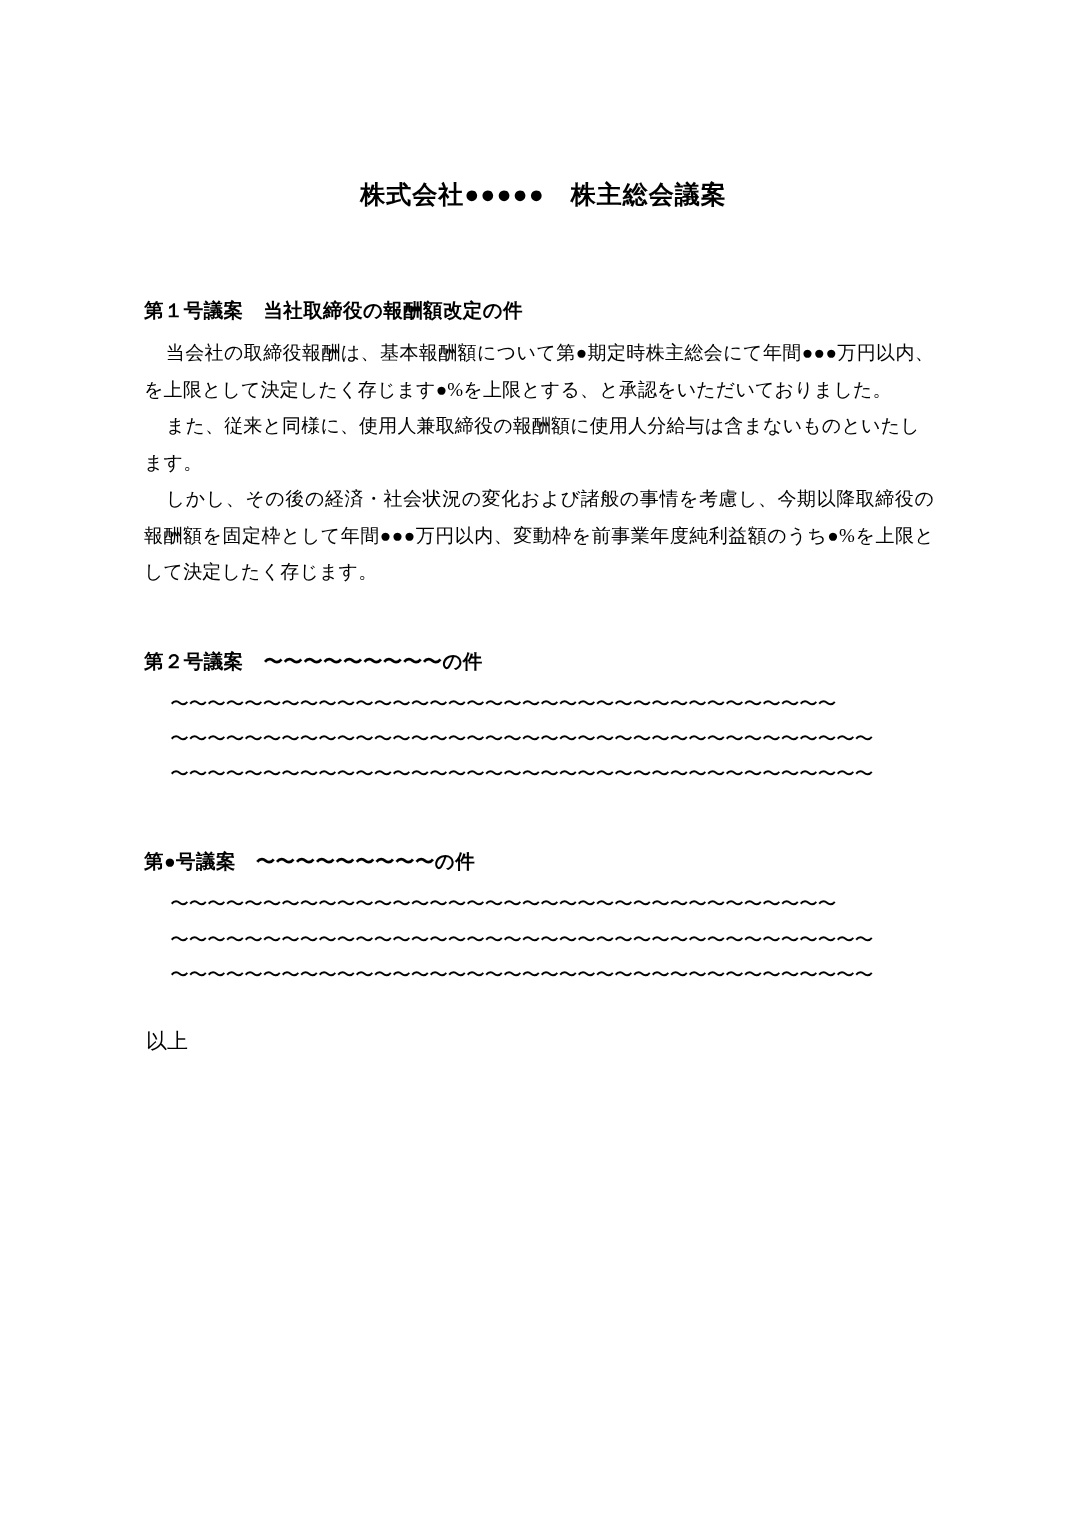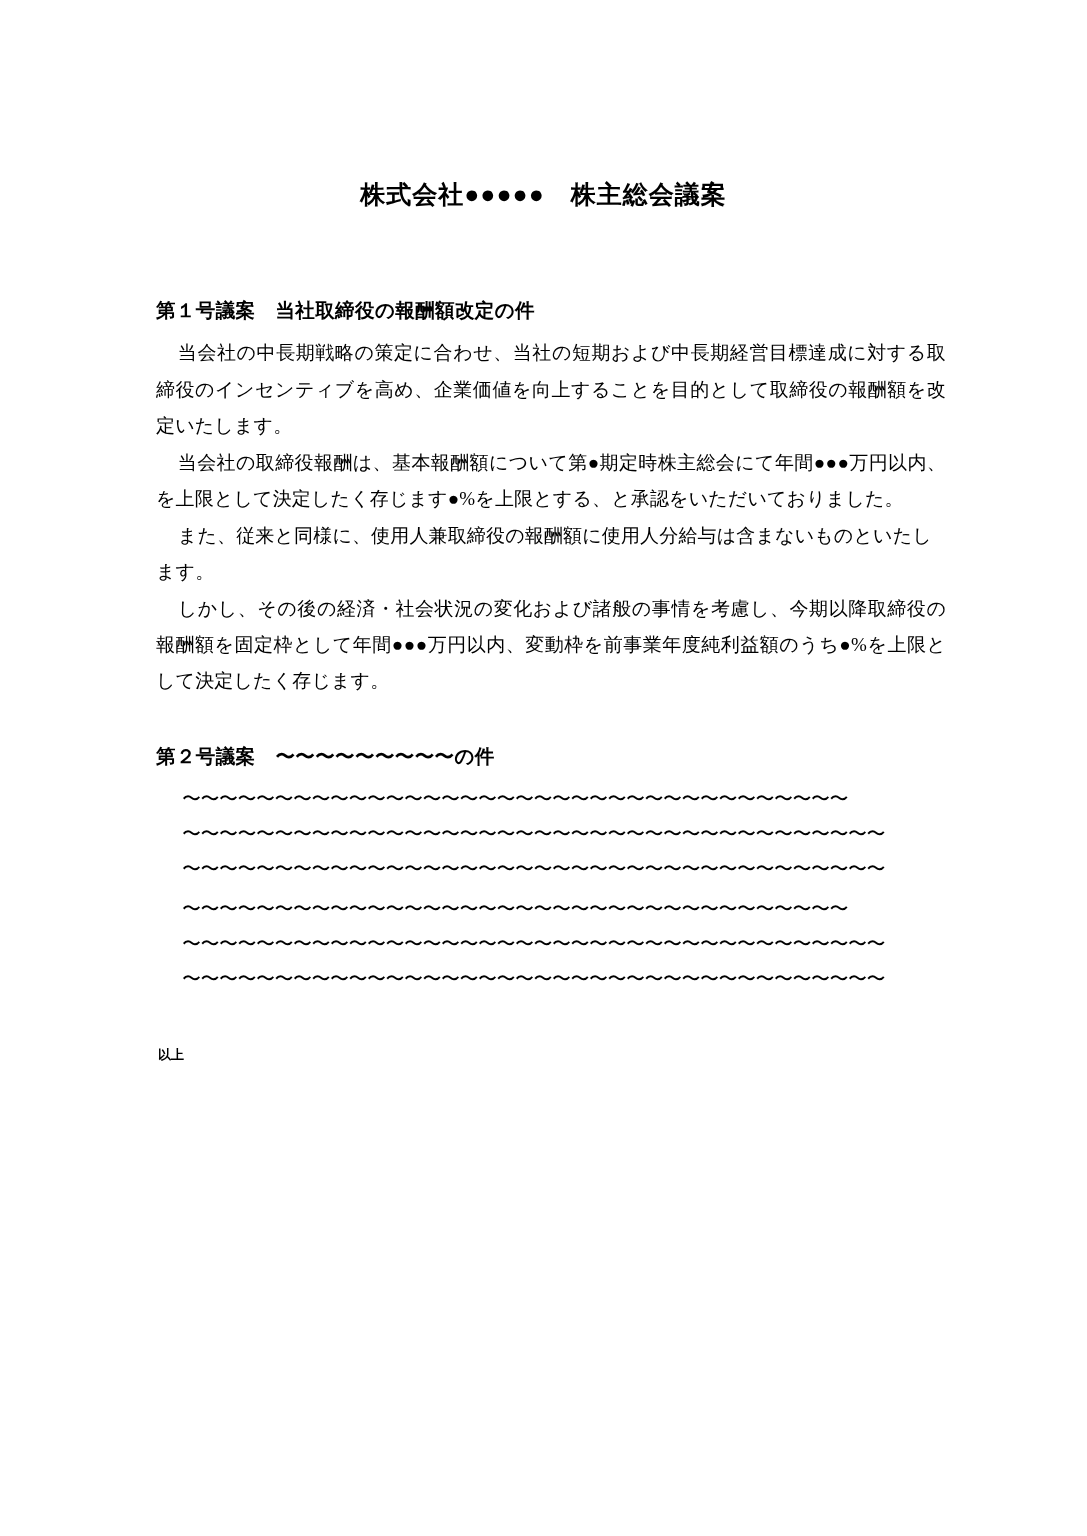--- a/index.html
+++ b/index.html
@@ -30,33 +30,33 @@
     top: 178px;
     width: 1087px;
     text-align: center;
     font-size: 25px;
     font-weight: bold;
     letter-spacing: 1px;
     font-family: "Liberation Serif", "DejaVu Serif", serif;
   }
   .content {
     position: absolute;
-    left: 156px;
+    left: 144px;
     top: 296px;
     width: 790px;
   }
   .heading {
     font-size: 19.5px;
     font-weight: bold;
     letter-spacing: 0.4px;
     margin: 0 0 10px 0;
     line-height: 1.5;
   }
   .heading.second {
-    margin-top: 42px;
+    margin-top: 56px;
   }
   .para {
     font-size: 19px;
     line-height: 1.92;
     margin: 0;
     text-indent: 1.15em;
     letter-spacing: 0.15px;
     text-align: justify;
     text-justify: inter-ideograph;
   }
@@ -71,54 +71,53 @@
     letter-spacing: -0.5px;
     white-space: nowrap;
   }
   .squiggle-block .line {
     display: block;
   }
   .squiggle-block .line.full {
     padding-left: 0;
   }
   .closing {
-    margin-top: 48px;
-    font-size: 13px;
+    margin-top: 32px;
+    font-size: 21px;
     line-height: 1.7;
     padding-left: 2px;
-    font-weight: bold;
   }
 </style>
 </head>
 <body>
 
 <div class="page">
 
   <div class="doc-title">株式会社●●●●●　株主総会議案</div>
 
   <div class="content">
 
     <div>
       <p class="heading">第１号議案　当社取締役の報酬額改定の件</p>
-      <p class="para">当会社の中長期戦略の策定に合わせ、当社の短期および中長期経営目標達成に対する取締役のインセンティブを高め、企業価値を向上することを目的として取締役の報酬額を改定いたします。</p>
       <p class="para">当会社の取締役報酬は、基本報酬額について第●期定時株主総会にて年間●●●万円以内、を上限として決定したく存じます●%を上限とする、と承認をいただいておりました。</p>
       <p class="para tight">また、従来と同様に、使用人兼取締役の報酬額に使用人分給与は含まないものといたします。</p>
       <p class="para">しかし、その後の経済・社会状況の変化および諸般の事情を考慮し、今期以降取締役の報酬額を固定枠として年間●●●万円以内、変動枠を前事業年度純利益額のうち●%を上限として決定したく存じます。</p>
     </div>
 
     <div>
       <p class="heading second">第２号議案　〜〜〜〜〜〜〜〜〜の件</p>
       <div class="squiggle-block">
         <span class="line">〜〜〜〜〜〜〜〜〜〜〜〜〜〜〜〜〜〜〜〜〜〜〜〜〜〜〜〜〜〜〜〜〜〜〜〜</span>
         <span class="line full">〜〜〜〜〜〜〜〜〜〜〜〜〜〜〜〜〜〜〜〜〜〜〜〜〜〜〜〜〜〜〜〜〜〜〜〜〜〜</span>
         <span class="line full">〜〜〜〜〜〜〜〜〜〜〜〜〜〜〜〜〜〜〜〜〜〜〜〜〜〜〜〜〜〜〜〜〜〜〜〜〜〜</span>
       </div>
     </div>
 
     <div>
+      <p class="heading second">第●号議案　〜〜〜〜〜〜〜〜〜の件</p>
       <div class="squiggle-block">
         <span class="line">〜〜〜〜〜〜〜〜〜〜〜〜〜〜〜〜〜〜〜〜〜〜〜〜〜〜〜〜〜〜〜〜〜〜〜〜</span>
         <span class="line full">〜〜〜〜〜〜〜〜〜〜〜〜〜〜〜〜〜〜〜〜〜〜〜〜〜〜〜〜〜〜〜〜〜〜〜〜〜〜</span>
         <span class="line full">〜〜〜〜〜〜〜〜〜〜〜〜〜〜〜〜〜〜〜〜〜〜〜〜〜〜〜〜〜〜〜〜〜〜〜〜〜〜</span>
       </div>
     </div>
 
     <div class="closing">以上</div>
 
   </div>

